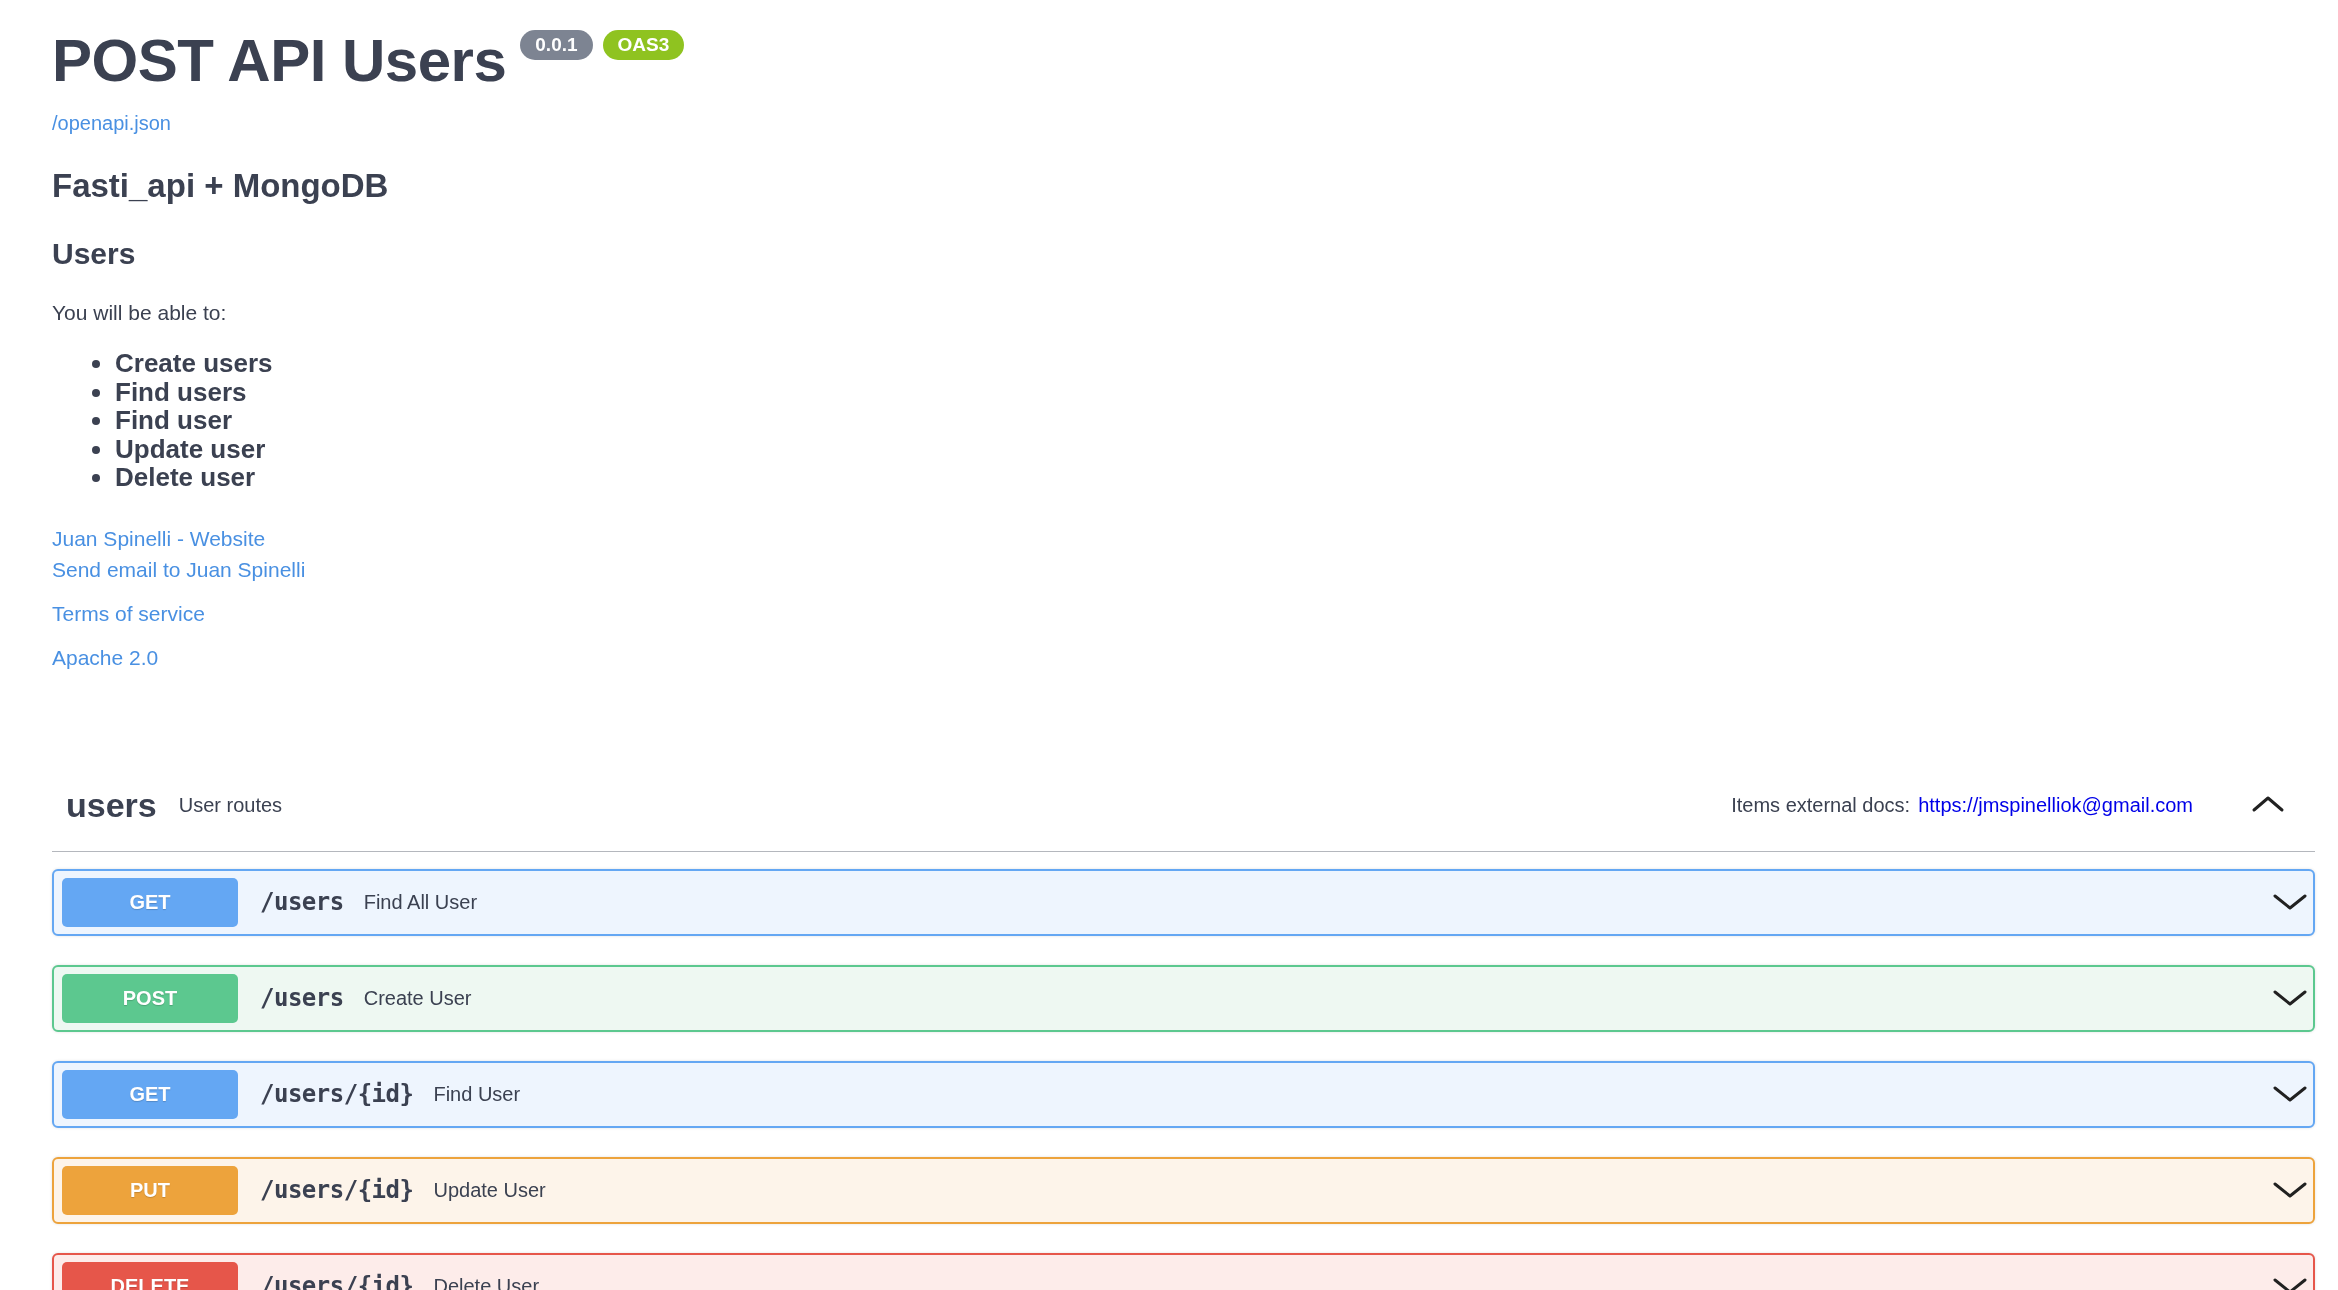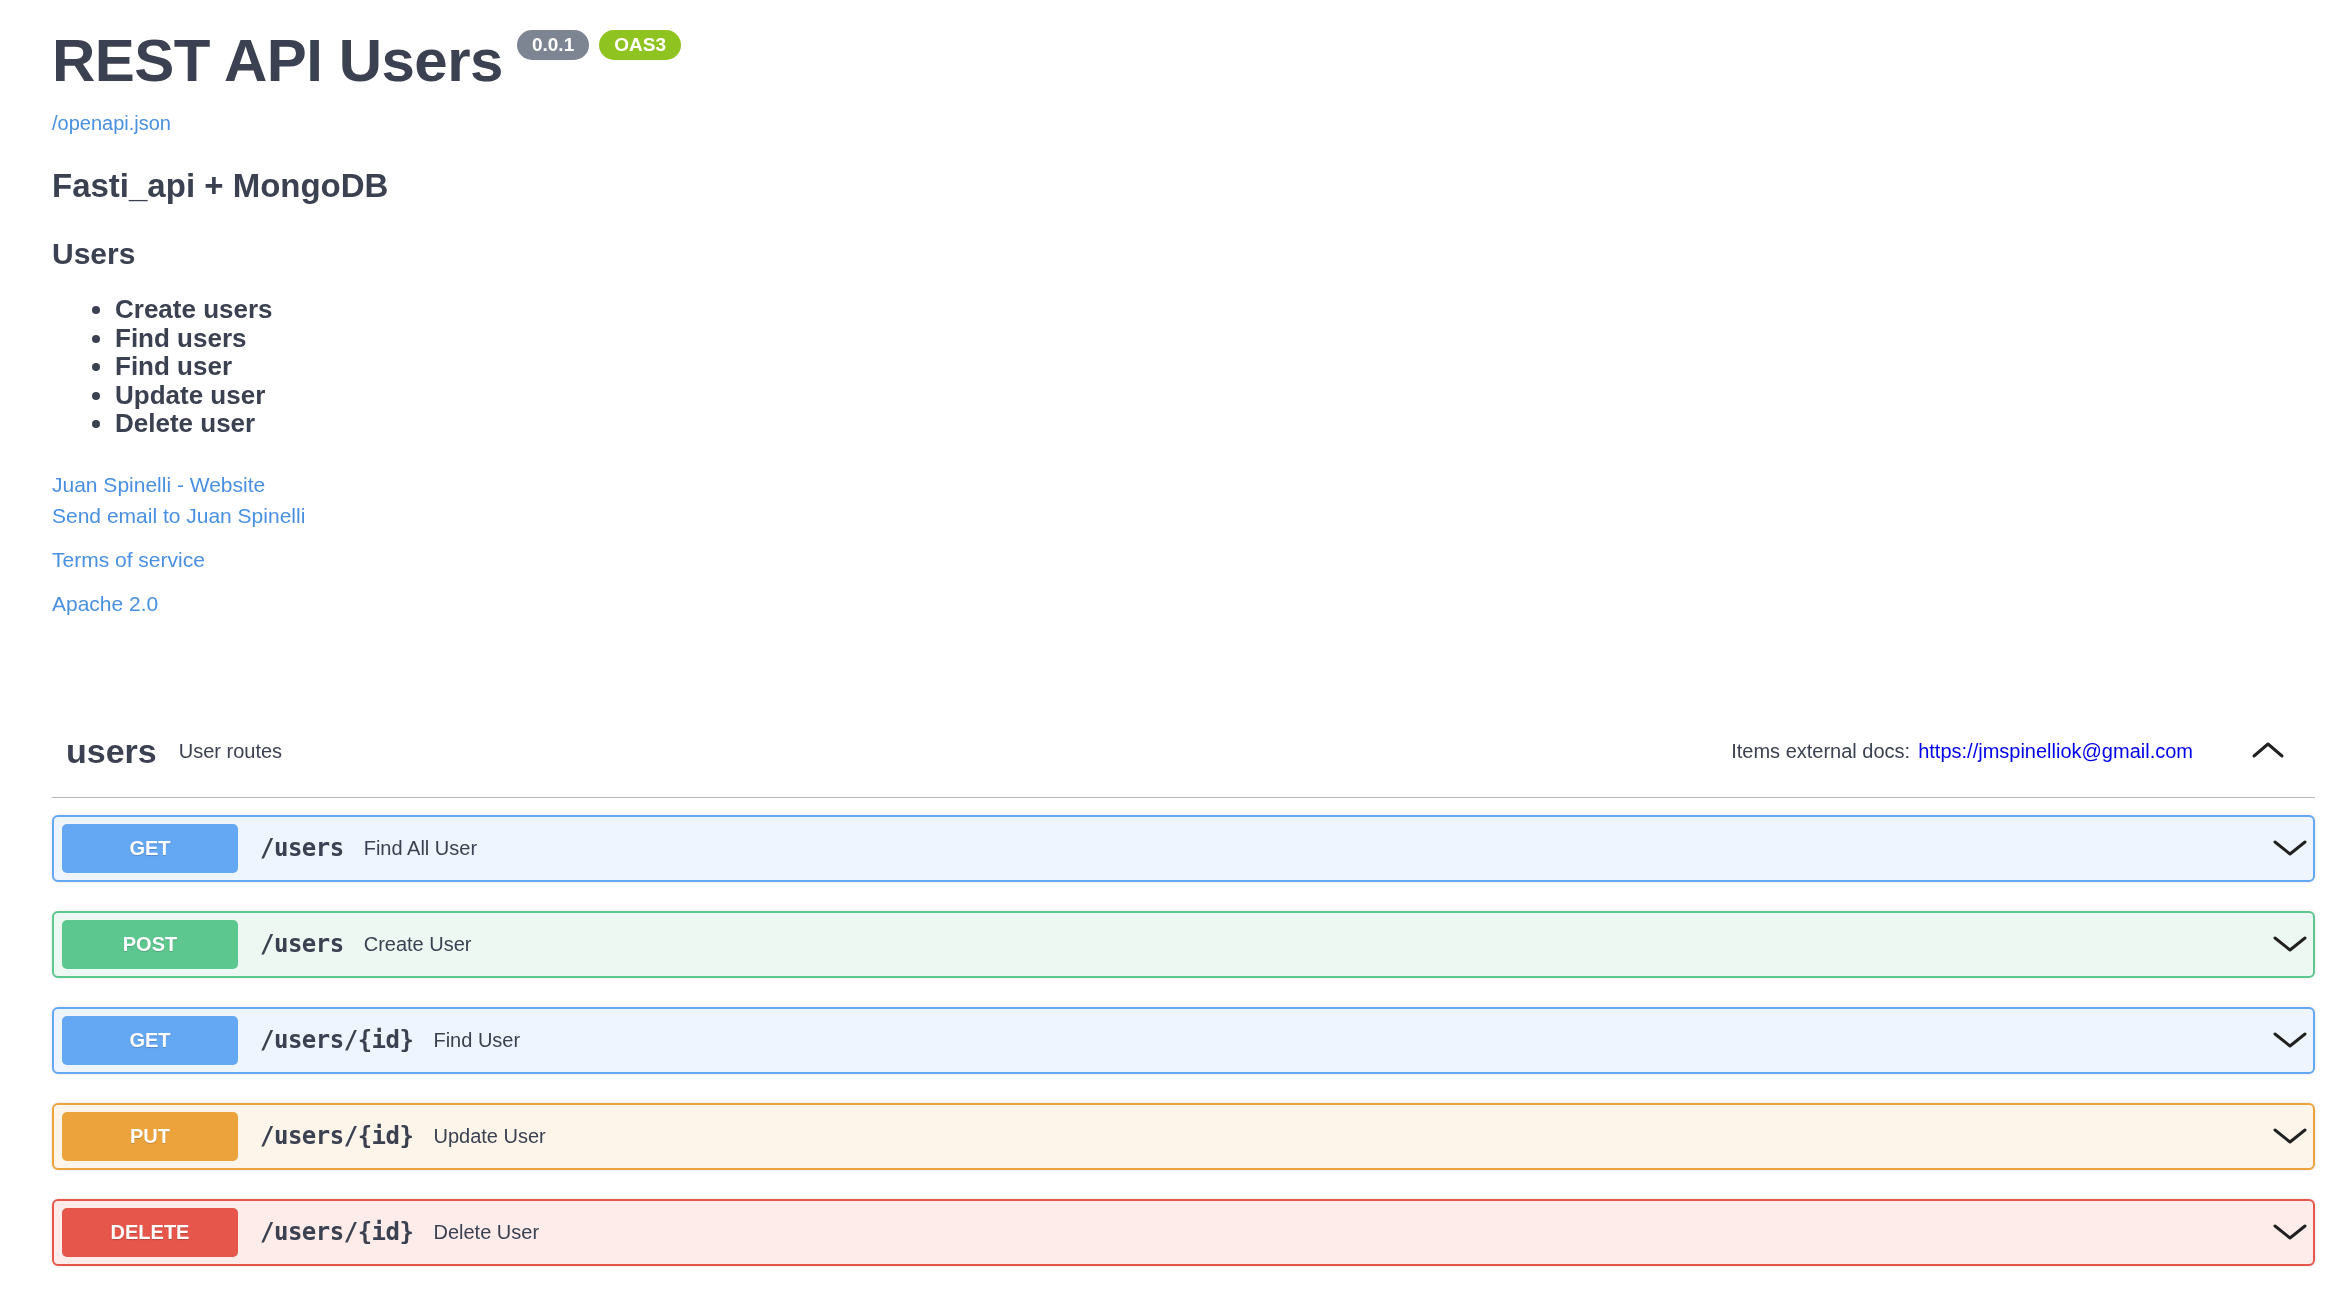--- a/index.html
+++ b/index.html
@@ -127,32 +127,33 @@
   .op-arrow { margin-left: auto; display: inline-flex; }
   svg.chev { stroke: #212121; stroke-width: 3; fill: none; stroke-linecap: round; stroke-linejoin: round; }
 </style>
 </head>
 <body>
 
 <div class="wrapper">
 
   
   <div class="title-line">
-    <h1 class="main-title">REST API Users</h1>
+    <h1 class="main-title">POST API Users</h1>
     <span class="badges">
       <span class="pill version">0.0.1</span>
       <span class="pill oas">OAS3</span>
     </span>
   </div>
 
   <a class="spec-link">/openapi.json</a>
 
   <h2 class="desc-h2">Fasti_api + MongoDB</h2>
   <h3 class="desc-h3">Users</h3>
 
+  <p class="intro">You will be able to:</p>
 
   <ul class="capabilities">
     <li>Create users</li>
     <li>Find users</li>
     <li>Find user</li>
     <li>Update user</li>
     <li>Delete user</li>
   </ul>
 
   <div class="info-links">

